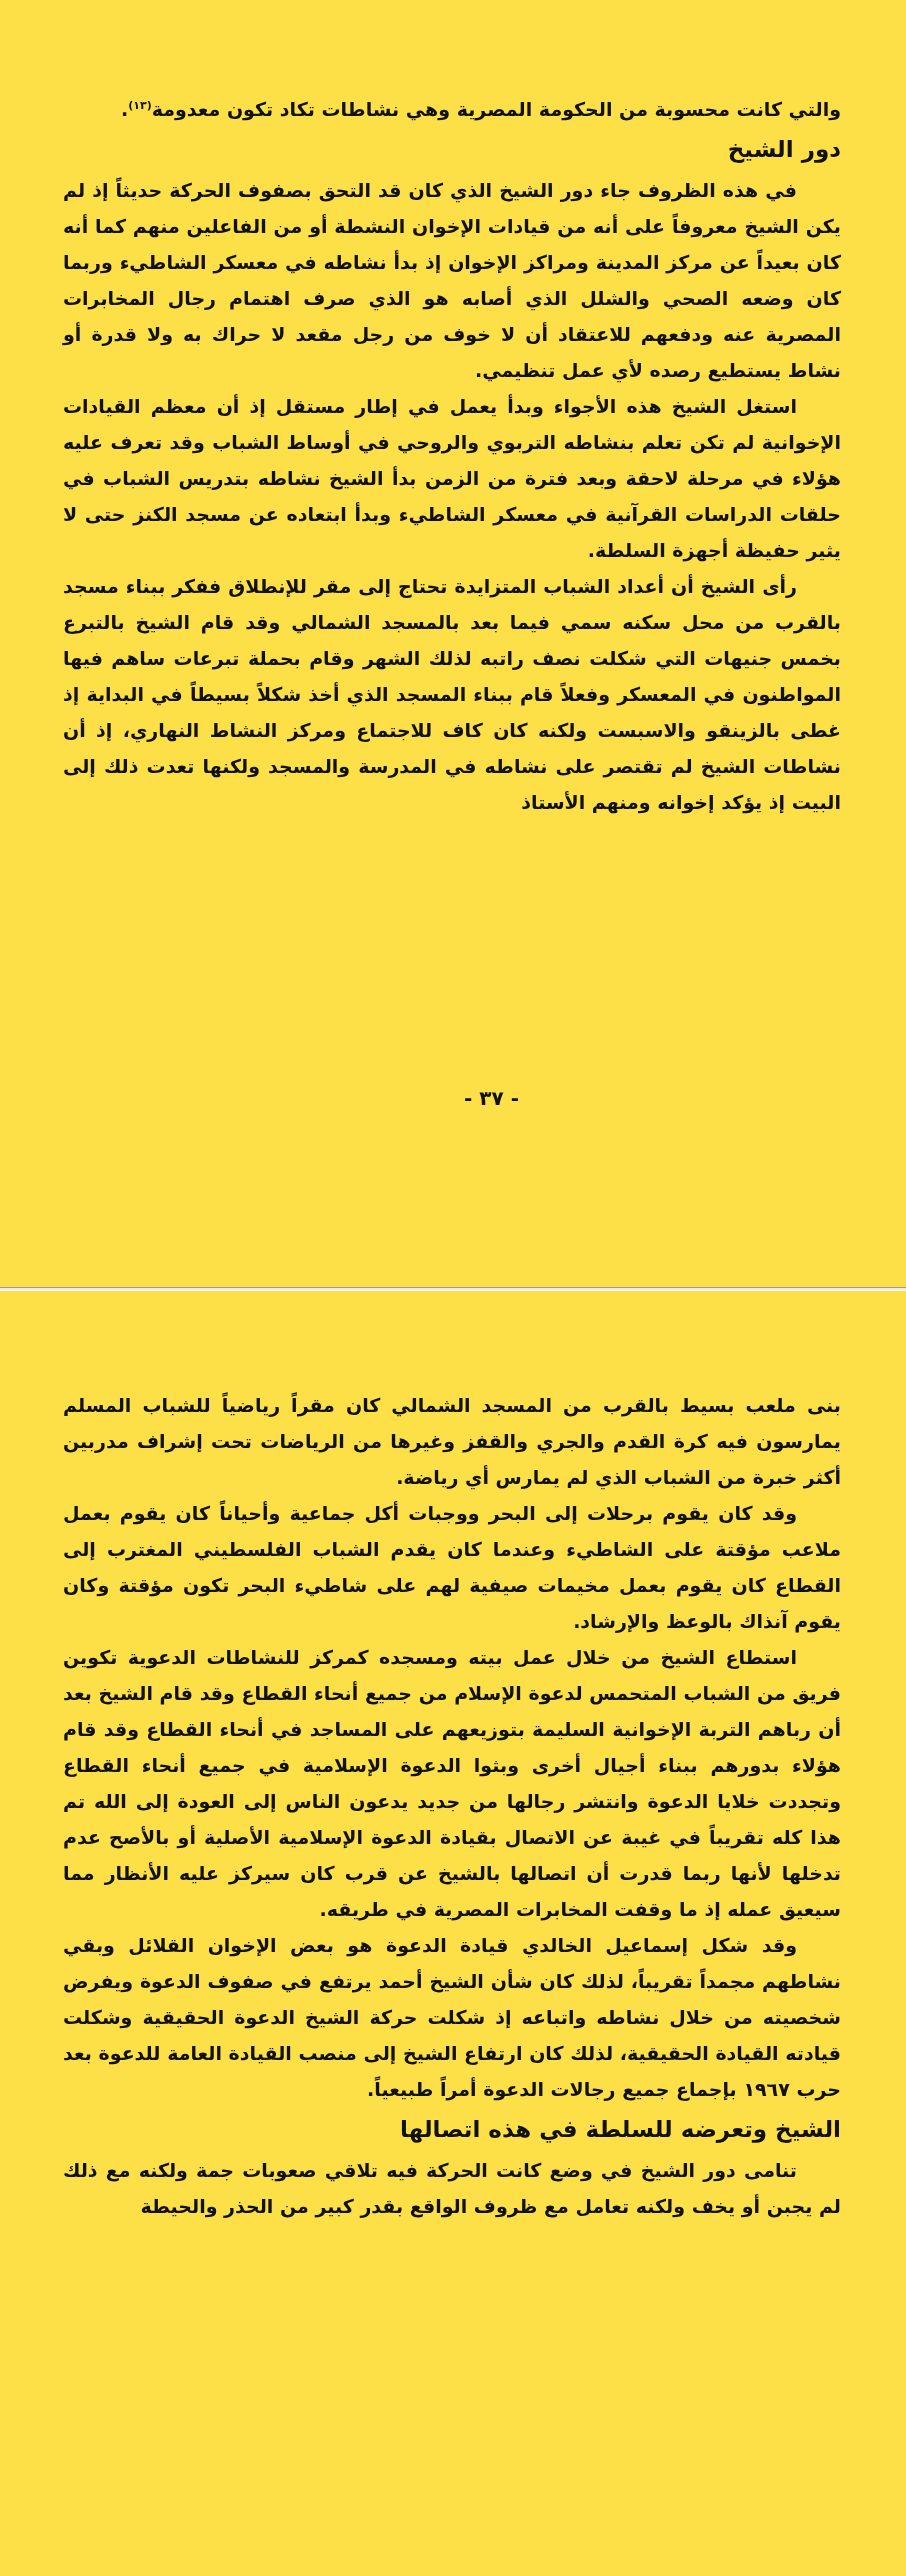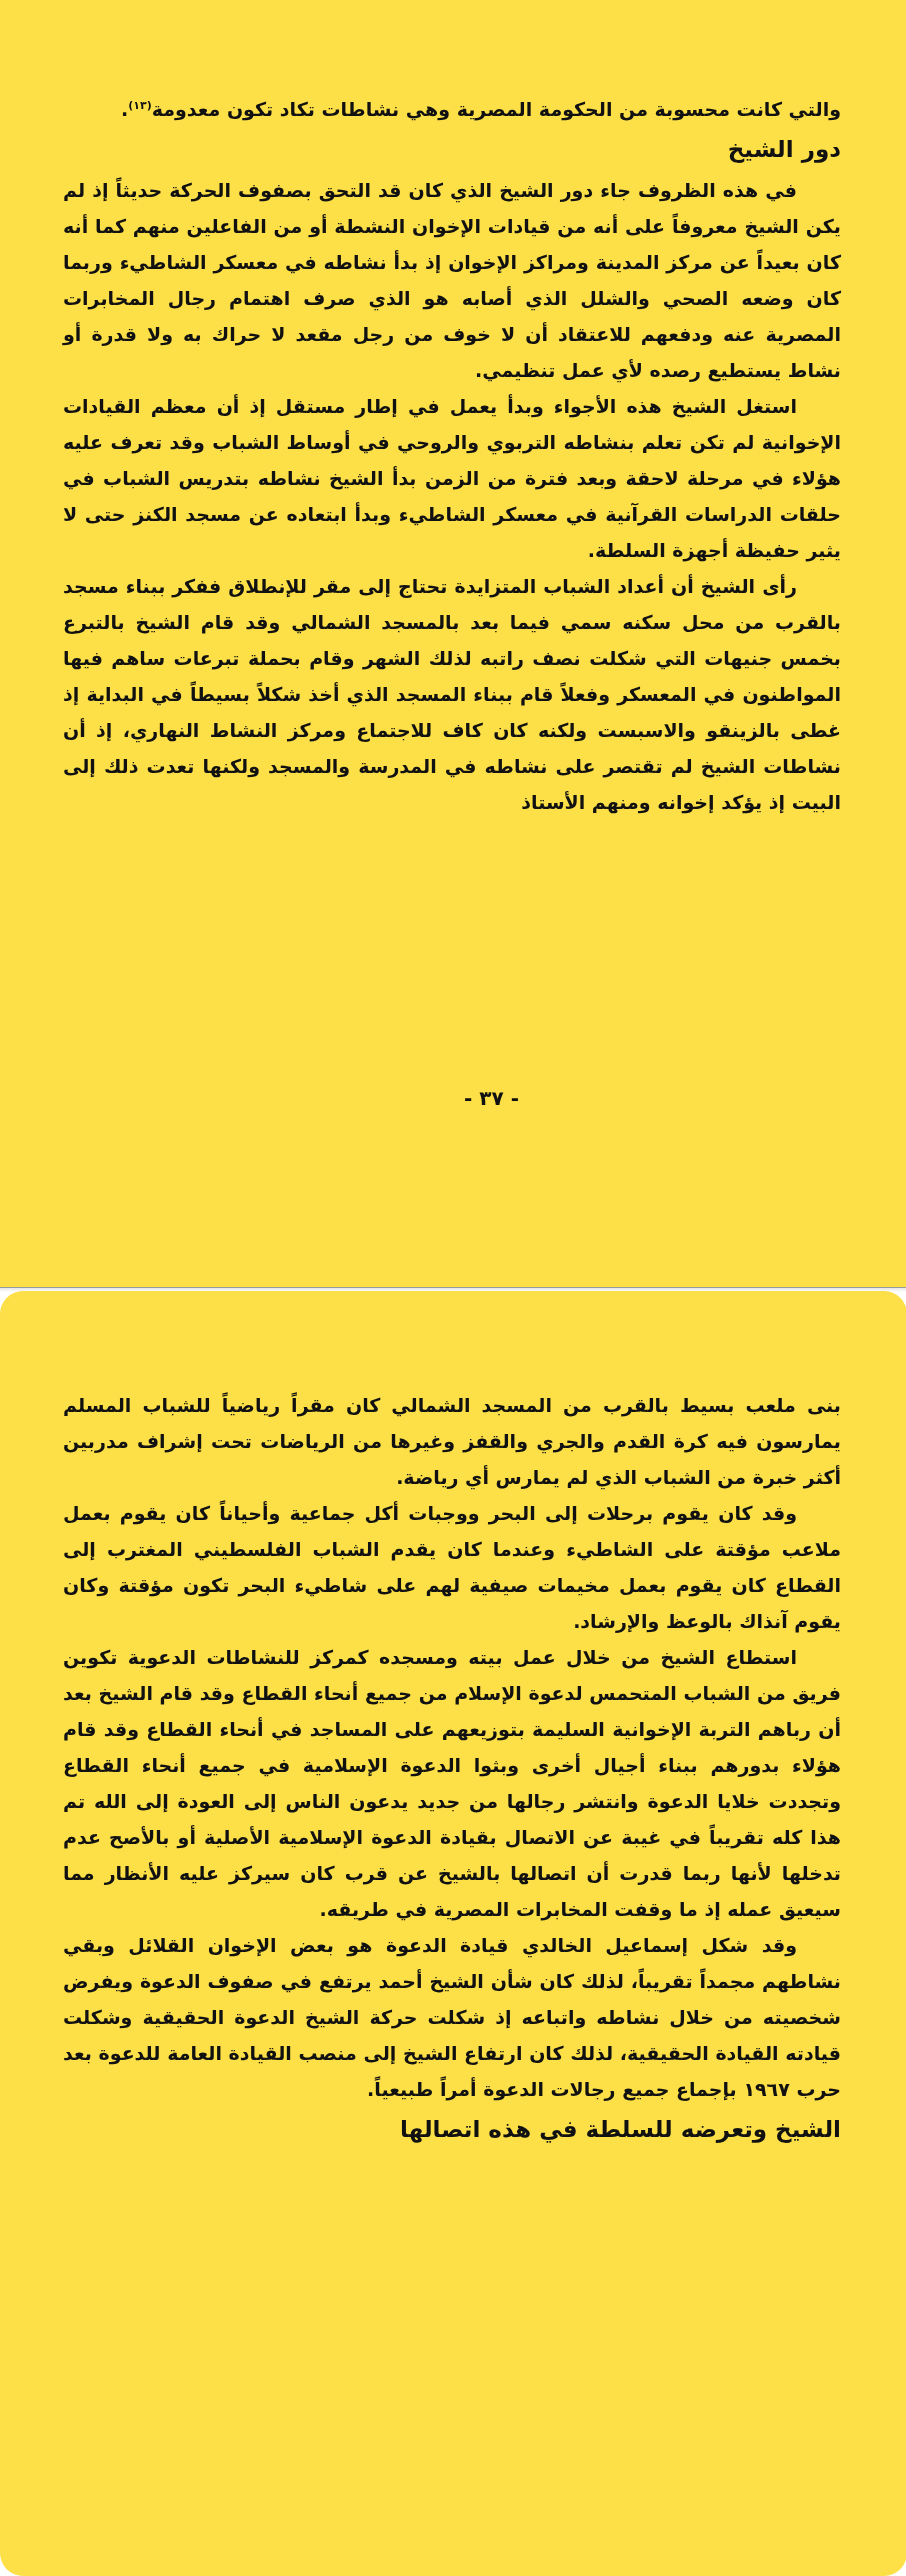--- a/index.html
+++ b/index.html
@@ -1,20 +1,20 @@
 <!DOCTYPE html>
 <html><head>
   <meta charset="utf-8">
   <style>
     html, body { margin: 0; padding: 0; background: #ffffff; }
     body { width: 907px; height: 2576px; position: relative; overflow: hidden; }
     .top-shade { position: absolute; left: 0; top: 0; width: 907px; height: 4px; background: linear-gradient(#d9d9d9, #ffffff); }
     .page { position: absolute; left: 0; width: 907px; background: #fde047; }
     #page1 { top: 0; height: 1288px; }
-    #page2 { top: 1291px; height: 1285px; border-radius: 23px; }
+    #page2 { top: 1291px; height: 1285px; }
     .separator { position: absolute; left: 0; top: 1287px; width: 907px; height: 2px; background: #9a9a9a; }
     .separator-shade { position: absolute; left: 0; top: 1288px; width: 907px; height: 4px; background: linear-gradient(#e6e6e6, #ffffff); }
     .text-block {
       position: absolute; left: 63px; width: 778px;
       direction: rtl; text-align: justify; text-align-last: right;
       font-family: "DejaVu Sans", sans-serif; font-weight: bold;
       font-size: 19px; line-height: 36px; color: #111111;
     }
     .text-block p { margin: 0; }
     .text-block p.indent { text-indent: 44px; }
@@ -49,15 +49,16 @@
 <div class="separator"></div>
 <div class="separator-shade"></div>
 
 <section class="page" id="page2">
   <div class="text-block" id="p2-body">
     <p>بنى ملعب بسيط بالقرب من المسجد الشمالي كان مقراً رياضياً للشباب المسلم يمارسون فيه كرة القدم والجري والقفز وغيرها من الرياضات تحت إشراف مدربين أكثر خبرة من الشباب الذي لم يمارس أي رياضة.</p>
     <p class="indent">وقد كان يقوم برحلات إلى البحر ووجبات أكل جماعية وأحياناً كان يقوم بعمل ملاعب مؤقتة على الشاطيء وعندما كان يقدم الشباب الفلسطيني المغترب إلى القطاع كان يقوم بعمل مخيمات صيفية لهم على شاطيء البحر تكون مؤقتة وكان يقوم آنذاك بالوعظ والإرشاد.</p>
     <p class="indent">استطاع الشيخ من خلال عمل بيته ومسجده كمركز للنشاطات الدعوية تكوين فريق من الشباب المتحمس لدعوة الإسلام من جميع أنحاء القطاع وقد قام الشيخ بعد أن رباهم التربة الإخوانية السليمة بتوزيعهم على المساجد في أنحاء القطاع وقد قام هؤلاء بدورهم ببناء أجيال أخرى وبثوا الدعوة الإسلامية في جميع أنحاء القطاع وتجددت خلايا الدعوة وانتشر رجالها من جديد يدعون الناس إلى العودة إلى الله تم هذا كله تقريباً في غيبة عن الاتصال بقيادة الدعوة الإسلامية الأصلية أو بالأصح عدم تدخلها لأنها ربما قدرت أن اتصالها بالشيخ عن قرب كان سيركز عليه الأنظار مما سيعيق عمله إذ ما وقفت المخابرات المصرية في طريقه.</p>
     <p class="indent">وقد شكل إسماعيل الخالدي قيادة الدعوة هو بعض الإخوان القلائل وبقي نشاطهم مجمداً تقريباً، لذلك كان شأن الشيخ أحمد يرتفع في صفوف الدعوة ويفرض شخصيته من خلال نشاطه واتباعه إذ شكلت حركة الشيخ الدعوة الحقيقية وشكلت قيادته القيادة الحقيقية، لذلك كان ارتفاع الشيخ إلى منصب القيادة العامة للدعوة بعد حرب ١٩٦٧ بإجماع جميع رجالات الدعوة أمراً طبيعياً.</p>
     <h2 class="heading">الشيخ وتعرضه للسلطة في هذه اتصالها</h2>
+    <p class="indent">تنامى دور الشيخ في وضع كانت الحركة فيه تلاقي صعوبات جمة ولكنه مع ذلك لم يجبن أو يخف ولكنه تعامل مع ظروف الواقع بقدر كبير من الحذر والحيطة</p>
   </div>
 </section>
 
 
 </body></html>

